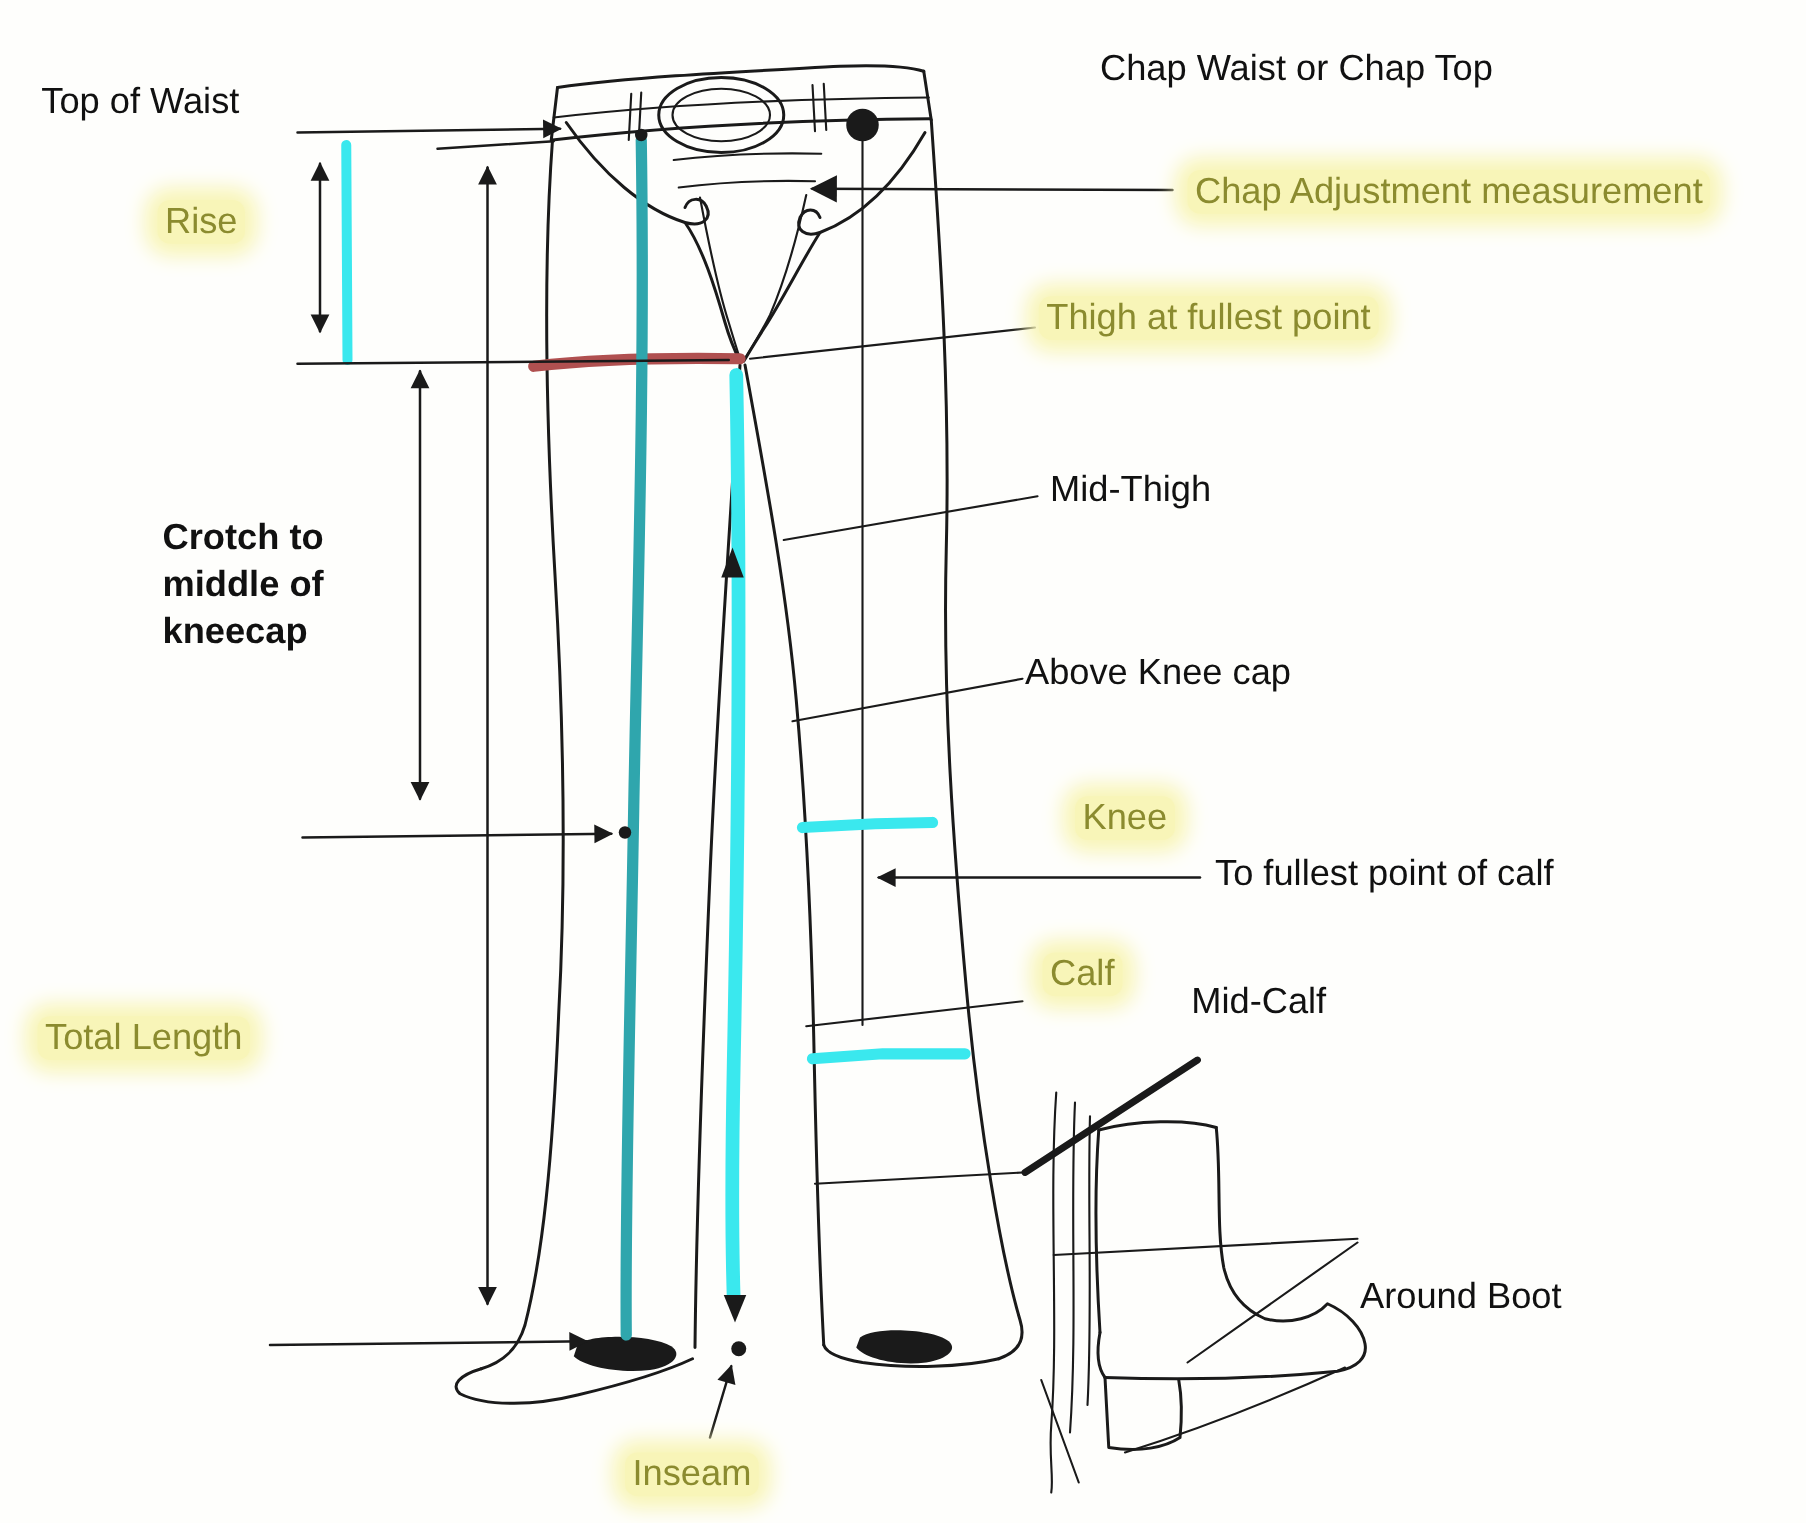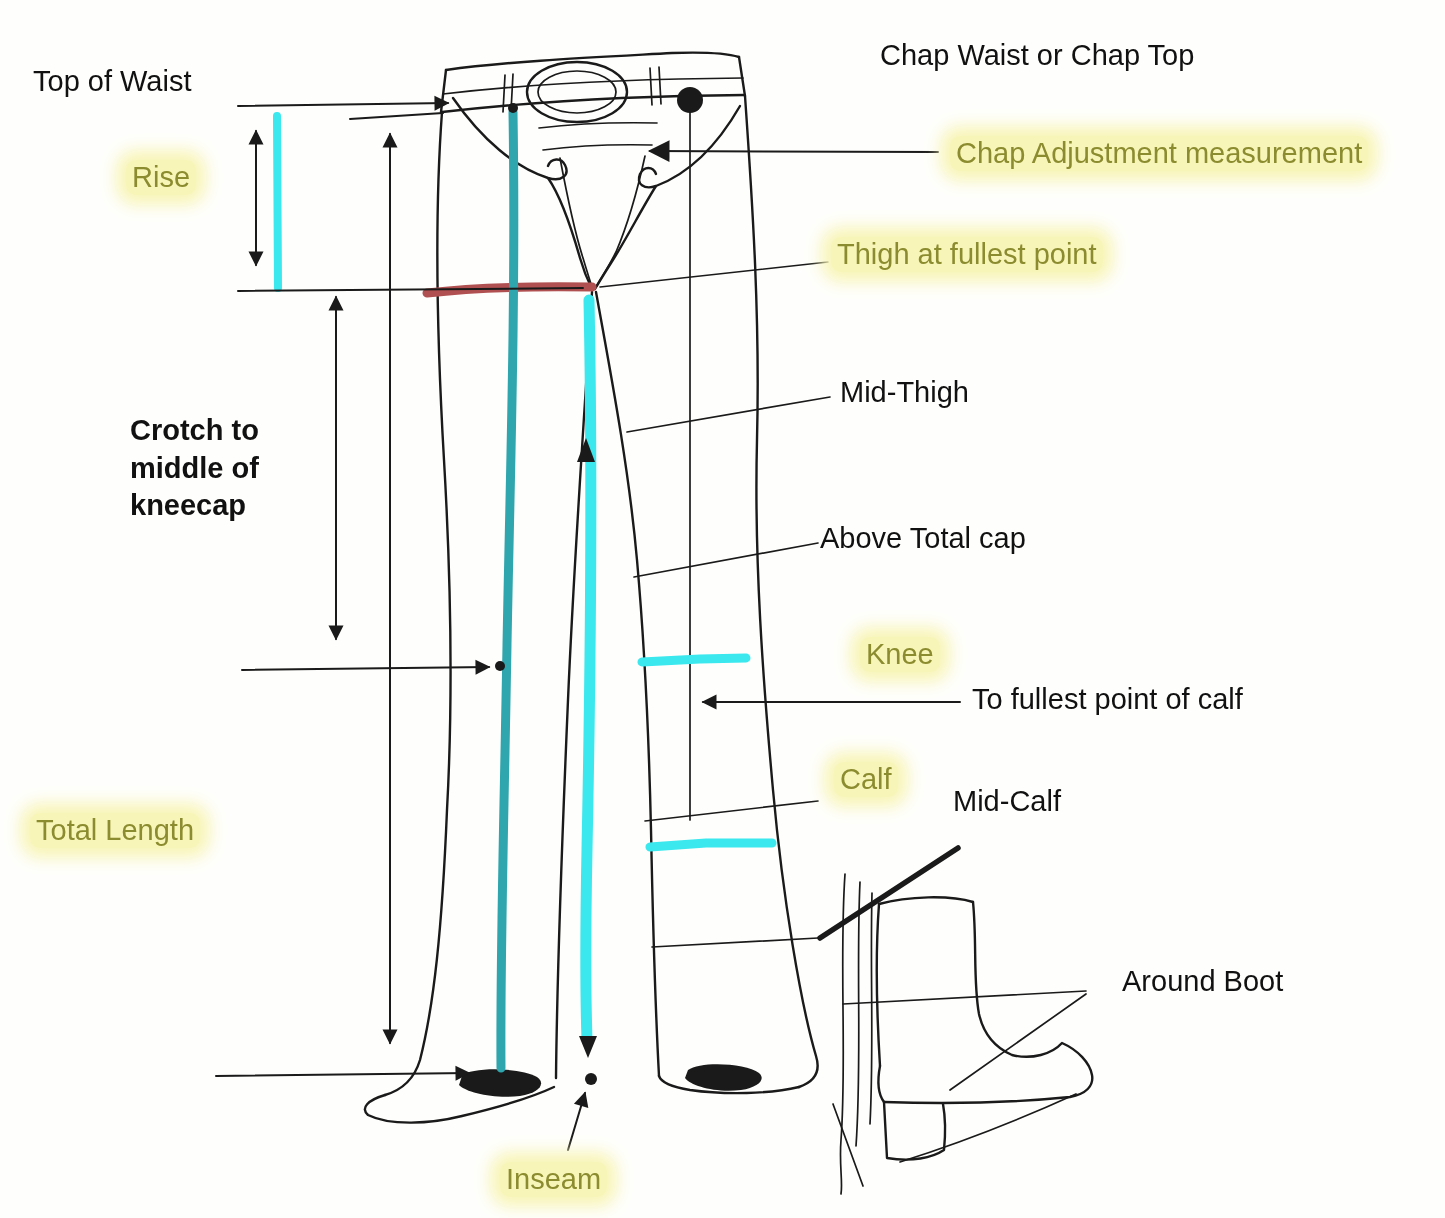--- a/index.html
+++ b/index.html
@@ -138,22 +138,22 @@
     </g>
   </svg>
 
   <div class="label" style="left:33px;top:64px;">Top of Waist</div>
   <div class="label" style="left:880px;top:38px;">Chap Waist or Chap Top</div>
   <div class="label hl" style="left:126px;top:160px;">Rise</div>
   <div class="label hl" style="left:950px;top:136px;">Chap Adjustment measurement</div>
   <div class="label hl" style="left:831px;top:237px;">Thigh at fullest point</div>
   <div class="label" style="left:840px;top:375px;">Mid-Thigh</div>
   <div class="label multiline" style="left:130px;top:412px;">Crotch to middle of kneecap</div>
-  <div class="label" style="left:820px;top:521px;">Above Total cap</div>
+  <div class="label" style="left:820px;top:521px;">Above Knee cap</div>
   <div class="label hl" style="left:832px;top:637px;margin-left:28px;">Knee</div>
   <div class="label" style="left:972px;top:682px;">To fullest point of calf</div>
   <div class="label hl" style="left:834px;top:762px;">Calf</div>
   <div class="label" style="left:953px;top:784px;">Mid-Calf</div>
   <div class="label hl" style="left:30px;top:813px;">Total Length</div>
-  <div class="label" style="left:1088px;top:964px;margin-left:34px;">Around Boot</div>
+  <div class="label" style="left:1088px;top:1020px;">Around Boot</div>
   <div class="label hl" style="left:500px;top:1162px;">Inseam</div>
 
 </div>
 
 </body></html>

